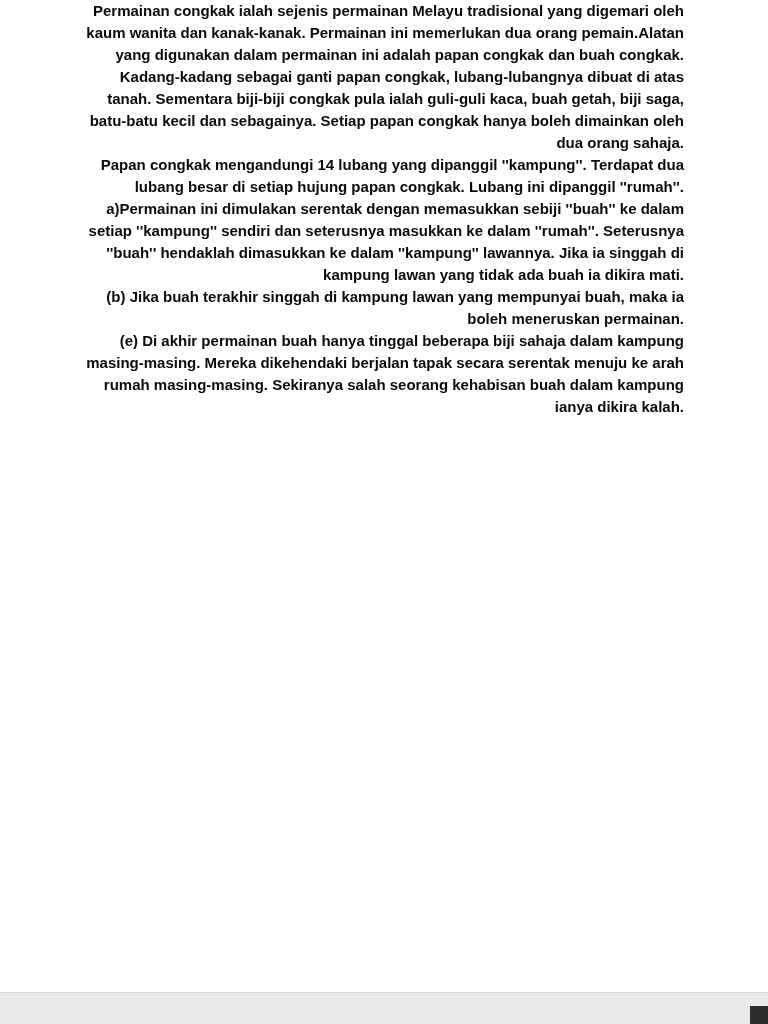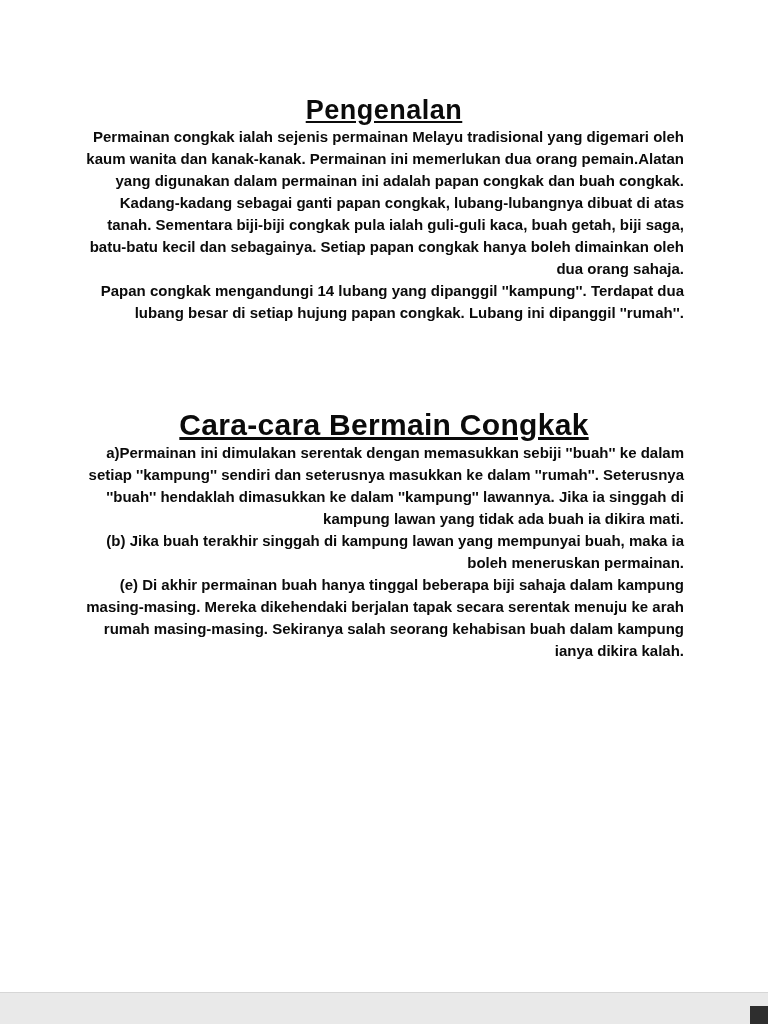--- a/index.html
+++ b/index.html
@@ -74,27 +74,25 @@
     height: 18px;
     background: #2e2e2e;
   }
 </style>
 </head>
 <body>
 
 <div class="page">
   <div class="content">
 
-    <h1 class="title1">Pengenalan</h1>
 
     <p class="body p1">Permainan congkak ialah sejenis permainan Melayu tradisional yang digemari oleh kaum wanita dan kanak-kanak. Permainan ini memerlukan dua orang pemain.Alatan yang digunakan dalam permainan ini adalah papan congkak dan buah congkak. Kadang-kadang sebagai ganti papan congkak, lubang-lubangnya dibuat di atas tanah. Sementara biji-biji congkak pula ialah guli-guli kaca, buah getah, biji saga, batu-batu kecil dan sebagainya. Setiap papan congkak hanya boleh dimainkan oleh dua orang sahaja.</p>
 
     <p class="body p2">Papan congkak mengandungi 14 lubang yang dipanggil ''kampung''. Terdapat dua lubang besar di setiap hujung papan congkak. Lubang ini dipanggil ''rumah''.</p>
 
-    <h2 class="title2">Cara-cara Bermain Congkak</h2>
 
     <p class="body pa">a)Permainan ini dimulakan serentak dengan memasukkan sebiji ''buah'' ke dalam setiap ''kampung'' sendiri dan seterusnya masukkan ke dalam ''rumah''. Seterusnya ''buah'' hendaklah dimasukkan ke dalam ''kampung'' lawannya. Jika ia singgah di kampung lawan yang tidak ada buah ia dikira mati.</p>
 
     <p class="body pstep">(b) Jika buah terakhir singgah di kampung lawan yang mempunyai buah, maka ia boleh meneruskan permainan.</p>
 
 
 
     <p class="body pstep">(e) Di akhir permainan buah hanya tinggal beberapa biji sahaja dalam kampung masing-masing. Mereka dikehendaki berjalan tapak secara serentak menuju ke arah rumah masing-masing. Sekiranya salah seorang kehabisan buah dalam kampung ianya dikira kalah.</p>
 
   </div>

